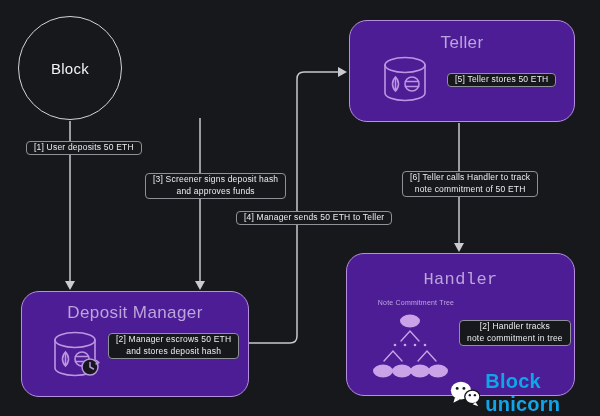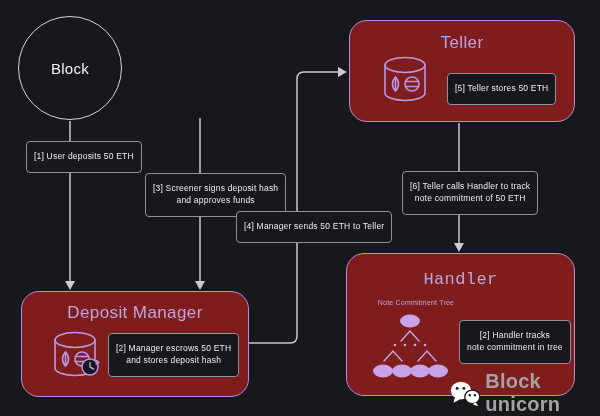--- a/index.html
+++ b/index.html
@@ -5,21 +5,21 @@
   html,body{margin:0;padding:0;background:#0e0f12;}
   .canvas{
     position:relative;width:600px;height:416px;overflow:hidden;
     background:#17181c;
     font-family:"Liberation Sans",sans-serif;
     -webkit-font-smoothing:antialiased;
   }
   
   .node{position:absolute;box-sizing:border-box;}
   .node-gray{border:1.5px solid #d2d4d8;background:#17181c;color:#f2f3f5;}
-  .node-purple{border:1.5px solid #b58ee0;border-radius:18px;background:#7f1d1d;}
+  .node-purple{border:1.5px solid #b58ee0;border-radius:18px;background:#4c1d95;}
   .user-circle{
     left:18px;top:16px;width:104px;height:104px;border-radius:50%;
     display:flex;align-items:center;justify-content:center;
     font-size:15px;letter-spacing:.3px;
   }
   .screener-box{
     left:148px;top:18px;width:102px;height:99px;border-radius:14px;
     display:flex;align-items:center;justify-content:center;text-align:center;
     font-size:15px;line-height:1.55;letter-spacing:.3px;
   }
@@ -30,21 +30,21 @@
     display:block;text-align:center;color:#bda4dd;font-size:17px;
     letter-spacing:.4px;font-weight:400;
   }
   .teller-box .purple-title{margin-top:12px;}
   .manager-box .purple-title{margin-top:11px;}
   .handler-box .purple-title{margin-top:16px;font-family:Liberation Mono, monospace;}
   
   .step-label{
     position:absolute;box-sizing:border-box;z-index:4;
     background:#17181c;border:1px solid #8e9298;border-radius:4px;
-    color:#eceef0;font-size:8.5px;line-height:1.4;padding:9px 7px;
+    color:#eceef0;font-size:8.5px;line-height:1.4;padding:0 7px;
     text-align:center;white-space:nowrap;letter-spacing:.2px;
   }
   .lbl-step1{left:26px;top:141px;}
   .lbl-step3{left:145px;top:173px;}
   .lbl-step4{left:236px;top:211px;}
   .lbl-step6{left:402px;top:171px;}
   .lbl-teller-note{left:97px;top:52px;}
   .lbl-manager-note{left:86px;top:41px;}
   .lbl-handler-note{left:112px;top:66px;}
   
@@ -52,21 +52,21 @@
   .tree-label{
     position:absolute;left:19px;top:45px;width:100px;text-align:center;
     color:#bfa6e0;font-size:7px;letter-spacing:.2px;
   }
   .edges-svg{position:absolute;left:0;top:0;z-index:3;pointer-events:none;}
   
   .watermark{
     position:absolute;left:450px;top:370px;z-index:6;
     display:flex;align-items:center;gap:5px;
   }
-  .watermark-text{color:#a3a3a3;font-size:20px;font-weight:600;letter-spacing:.2px;}
+  .watermark-text{color:#0ea5e9;font-size:20px;font-weight:600;letter-spacing:.2px;}
 </style>
 </head>
 <body>
 
 <div class="canvas">
 
   <div class="node node-gray user-circle">
     <span>Block</span>
   </div>
 

